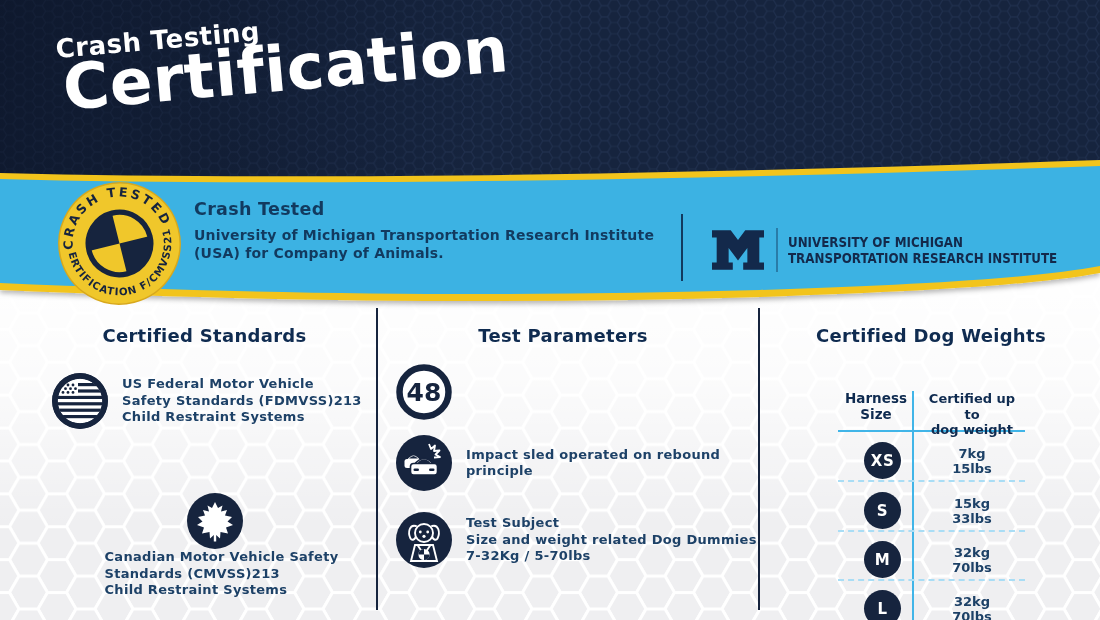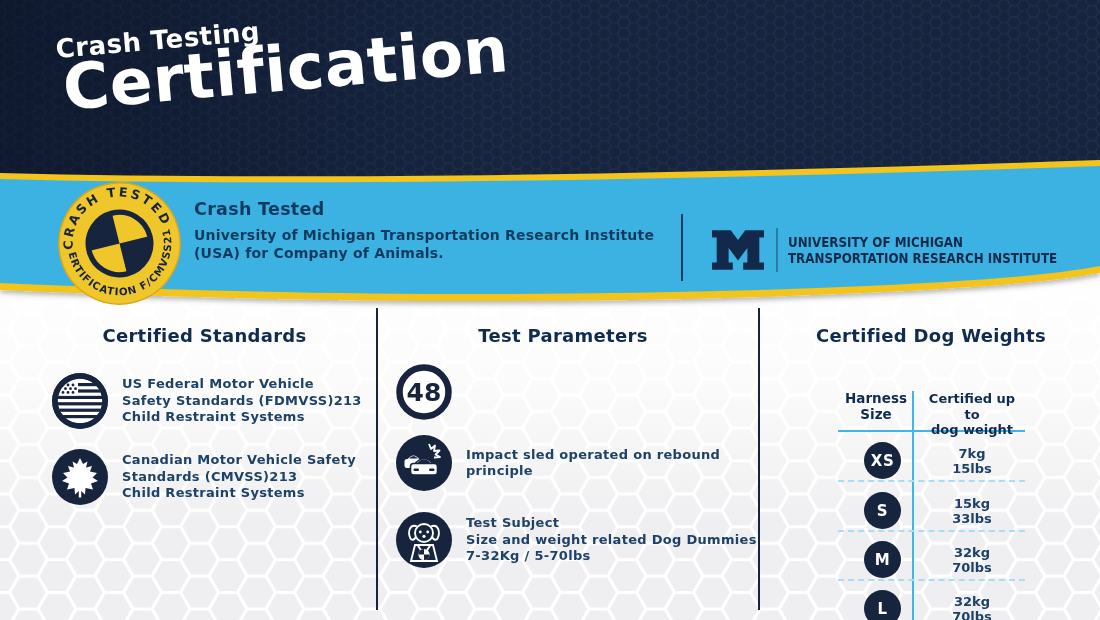--- a/index.html
+++ b/index.html
@@ -43,21 +43,21 @@
   .col-title{font-size:18px;font-weight:bold;color:var(--heading);text-align:center;letter-spacing:.3px;}
   .col-left{left:32px;width:345px;}
   .col-mid{left:388px;width:350px;}
   .col-right{left:800px;width:262px;}
   .item{display:flex;align-items:center;}
   .item .txt{font-size:13px;font-weight:bold;color:var(--item-text);
     line-height:16.5px;letter-spacing:.3px;margin-left:14px;}
   .item .txt div{white-space:nowrap;}
   .icon56{width:56px;height:56px;flex:0 0 56px;}
   .col-left .item.i1{margin-top:27px;margin-left:20px;}
-  .col-left .item.i2{margin-top:20px;margin-left:20px;}
+  .col-left .item.i2{margin-top:64px;margin-left:20px;flex-direction:column;}
   .col-mid .item.i1{margin-top:18px;margin-left:8px;}
   .col-mid .item.i2{margin-top:15px;margin-left:8px;}
   .col-mid .item.i3{margin-top:21px;margin-left:8px;}
   
   .wtable{position:relative;margin-top:35px;height:250px;}
   .wt-vline{position:absolute;left:112px;top:10px;width:2px;height:238px;background:var(--line-blue);}
   .wt-hline{position:absolute;left:38px;top:49px;width:187px;height:2px;background:var(--line-blue);}
   .wt-h1{position:absolute;left:18px;top:10px;width:116px;text-align:center;
     font-size:13.5px;font-weight:bold;color:var(--heading);line-height:15.5px;}
   .wt-h2{position:absolute;left:122px;top:10px;width:100px;text-align:center;

